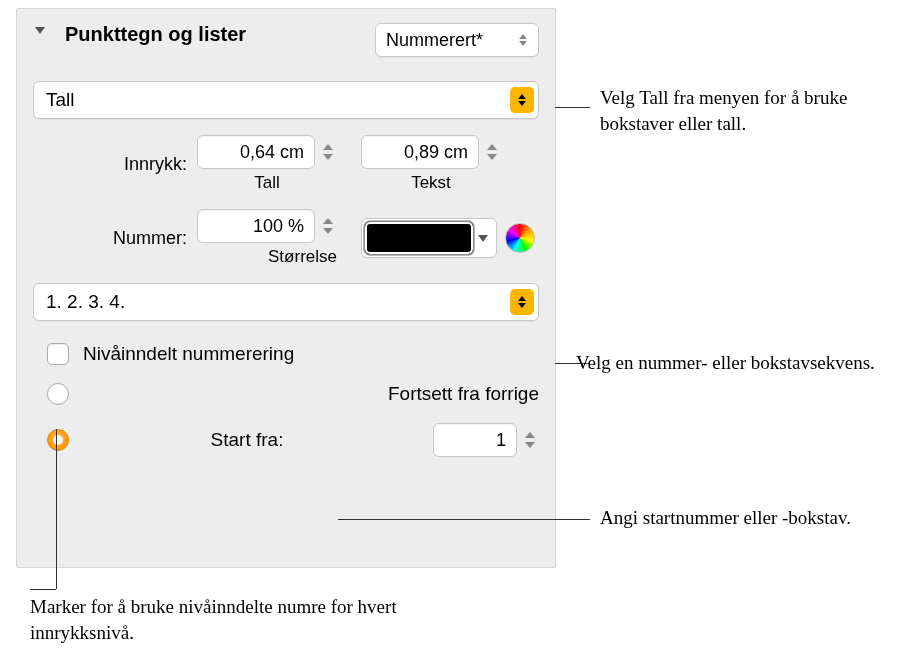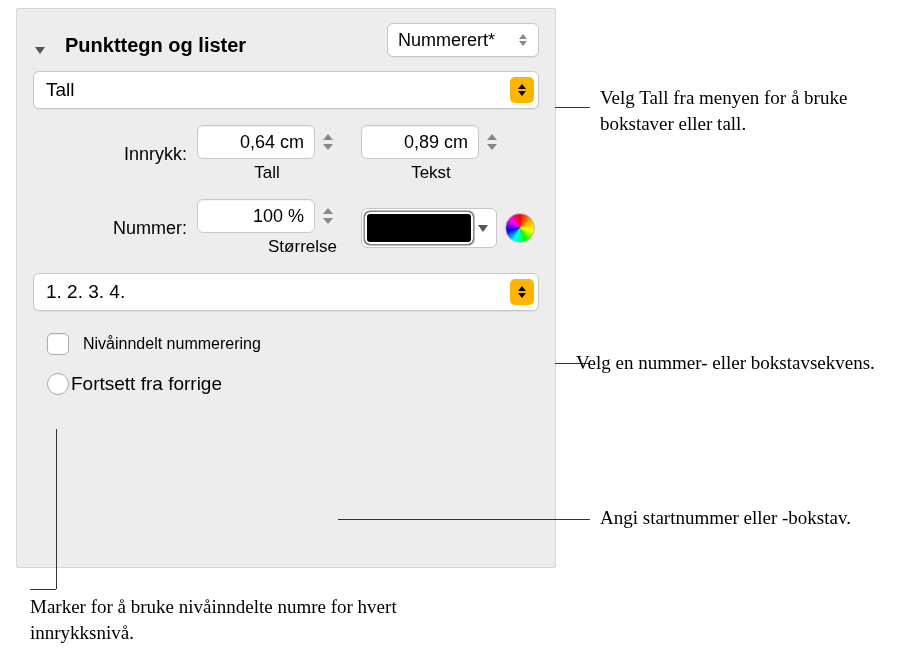--- a/index.html
+++ b/index.html
@@ -18,23 +18,23 @@
     top: 8px;
     width: 540px;
     height: 560px;
     background: #ededed;
     border: 1px solid #d5d5d5;
     border-radius: 2px;
     padding: 14px 16px 4px 16px;
   }
   .hdr-row {
     display: flex;
-    align-items: flex-end;
+    align-items: flex-start;
     gap: 18px;
-    margin-bottom: 14px;
+    margin-bottom: 24px;
   }
   .disclose {
     width: 14px; height: 14px;
   }
   .disclose svg { display:block; }
   .hdr-title {
     font-size: 20px;
     font-weight: 600;
   }
   .popup {
@@ -158,21 +158,21 @@
     width:30px;height:30px;border-radius:50%;
     background: conic-gradient(red,orange,yellow,lime,cyan,blue,magenta,red);
     border:1px solid #bbb; margin-left:8px;
   }
 
   .checkbox-row { display:flex; align-items:center; gap:14px; margin-top:22px; margin-left:14px;}
   .chk {
     width:22px;height:22px;border:1px solid #aaa;border-radius:5px;background:#fff;
     box-shadow: inset 0 1px 1px rgba(0,0,0,0.08);
   }
-  .radio-row { display:flex; align-items:center; gap:2px; margin-top:18px; margin-left:14px;}
+  .radio-row { display:flex; align-items:center; gap:2px; margin-top:18px; margin-left:14px;justify-content:space-between;}
   .radio {
     width:22px;height:22px;border:1px solid #aaa;border-radius:50%;background:#fff;
     display:flex;align-items:center;justify-content:center;
   }
   .radio.selected::after{
     content:"";width:10px;height:10px;border-radius:50%;background:#fff;
   }
   .radio.selected{
     background: radial-gradient(circle at 50% 40%, #ffb84d 0%, #ff9800 70%);
     border-color:#e08900;
@@ -198,21 +198,21 @@
 <div class="panel">
 
   <div class="hdr-row">
     <span class="disclose">
       <svg width="14" height="14" viewBox="0 0 14 14">
           <polygon points="2,4 12,4 7,11" fill="#555"></polygon>
         </svg>
     </span>
     <span class="hdr-title">Punkttegn og lister</span>
     <span style="flex:1"></span>
-    <div class="popup" style="width:152px;">
+    <div class="popup" style="width:164px;">
       <span>Nummerert*</span>
       <span style="flex:1"></span>
       <span class="grey-arrows">
         <span class="caret-up"></span>
           <span class="caret-down"></span>
       </span>
     </div>
   </div>
 
   <div class="popup-wide">
@@ -281,28 +281,39 @@
   <div class="popup-wide">
     <span>1. 2. 3. 4.</span>
     <span class="pop-btn">
       <span class="caret-up"></span>
         <span class="caret-down"></span>
     </span>
   </div>
 
   <div class="checkbox-row">
     <span class="chk"></span>
-    <span style="font-size:16px">Nivåinndelt nummerering</span>
+    <span style="font-size:19px">Nivåinndelt nummerering</span>
   </div>
 
   <div class="radio-row">
     <span class="radio"></span>
     <span style="font-size:19px">Fortsett fra forrige</span>
   </div>
 
+  <div class="radio-row">
+    <span class="radio selected"></span>
+    <span style="font-size:19px">Start fra:</span>
+    <div class="stepper stepper-small" style="margin-left:8px;">
+      <input class="stepper-input" value="1" style="">
+      <div class="stepper-btns">
+          <div class="up"></div>
+          <div class="down"></div>
+        </div>
+    </div>
+  </div>
 
 </div>
 
 <div class="line" style="left:555px; top:107px; width:35px;"></div>
 <div class="callout" style="left:600px; top:85px;">Velg Tall fra menyen for å bruke bokstaver eller tall.</div>
 
 <div class="line" style="left:555px; top:363px; width:35px;"></div>
 <div class="callout" style="left:576px; top:350px;">Velg en nummer- eller bokstavsekvens.</div>
 
 <div class="line" style="left:338px; top:519px; width:252px;"></div>

